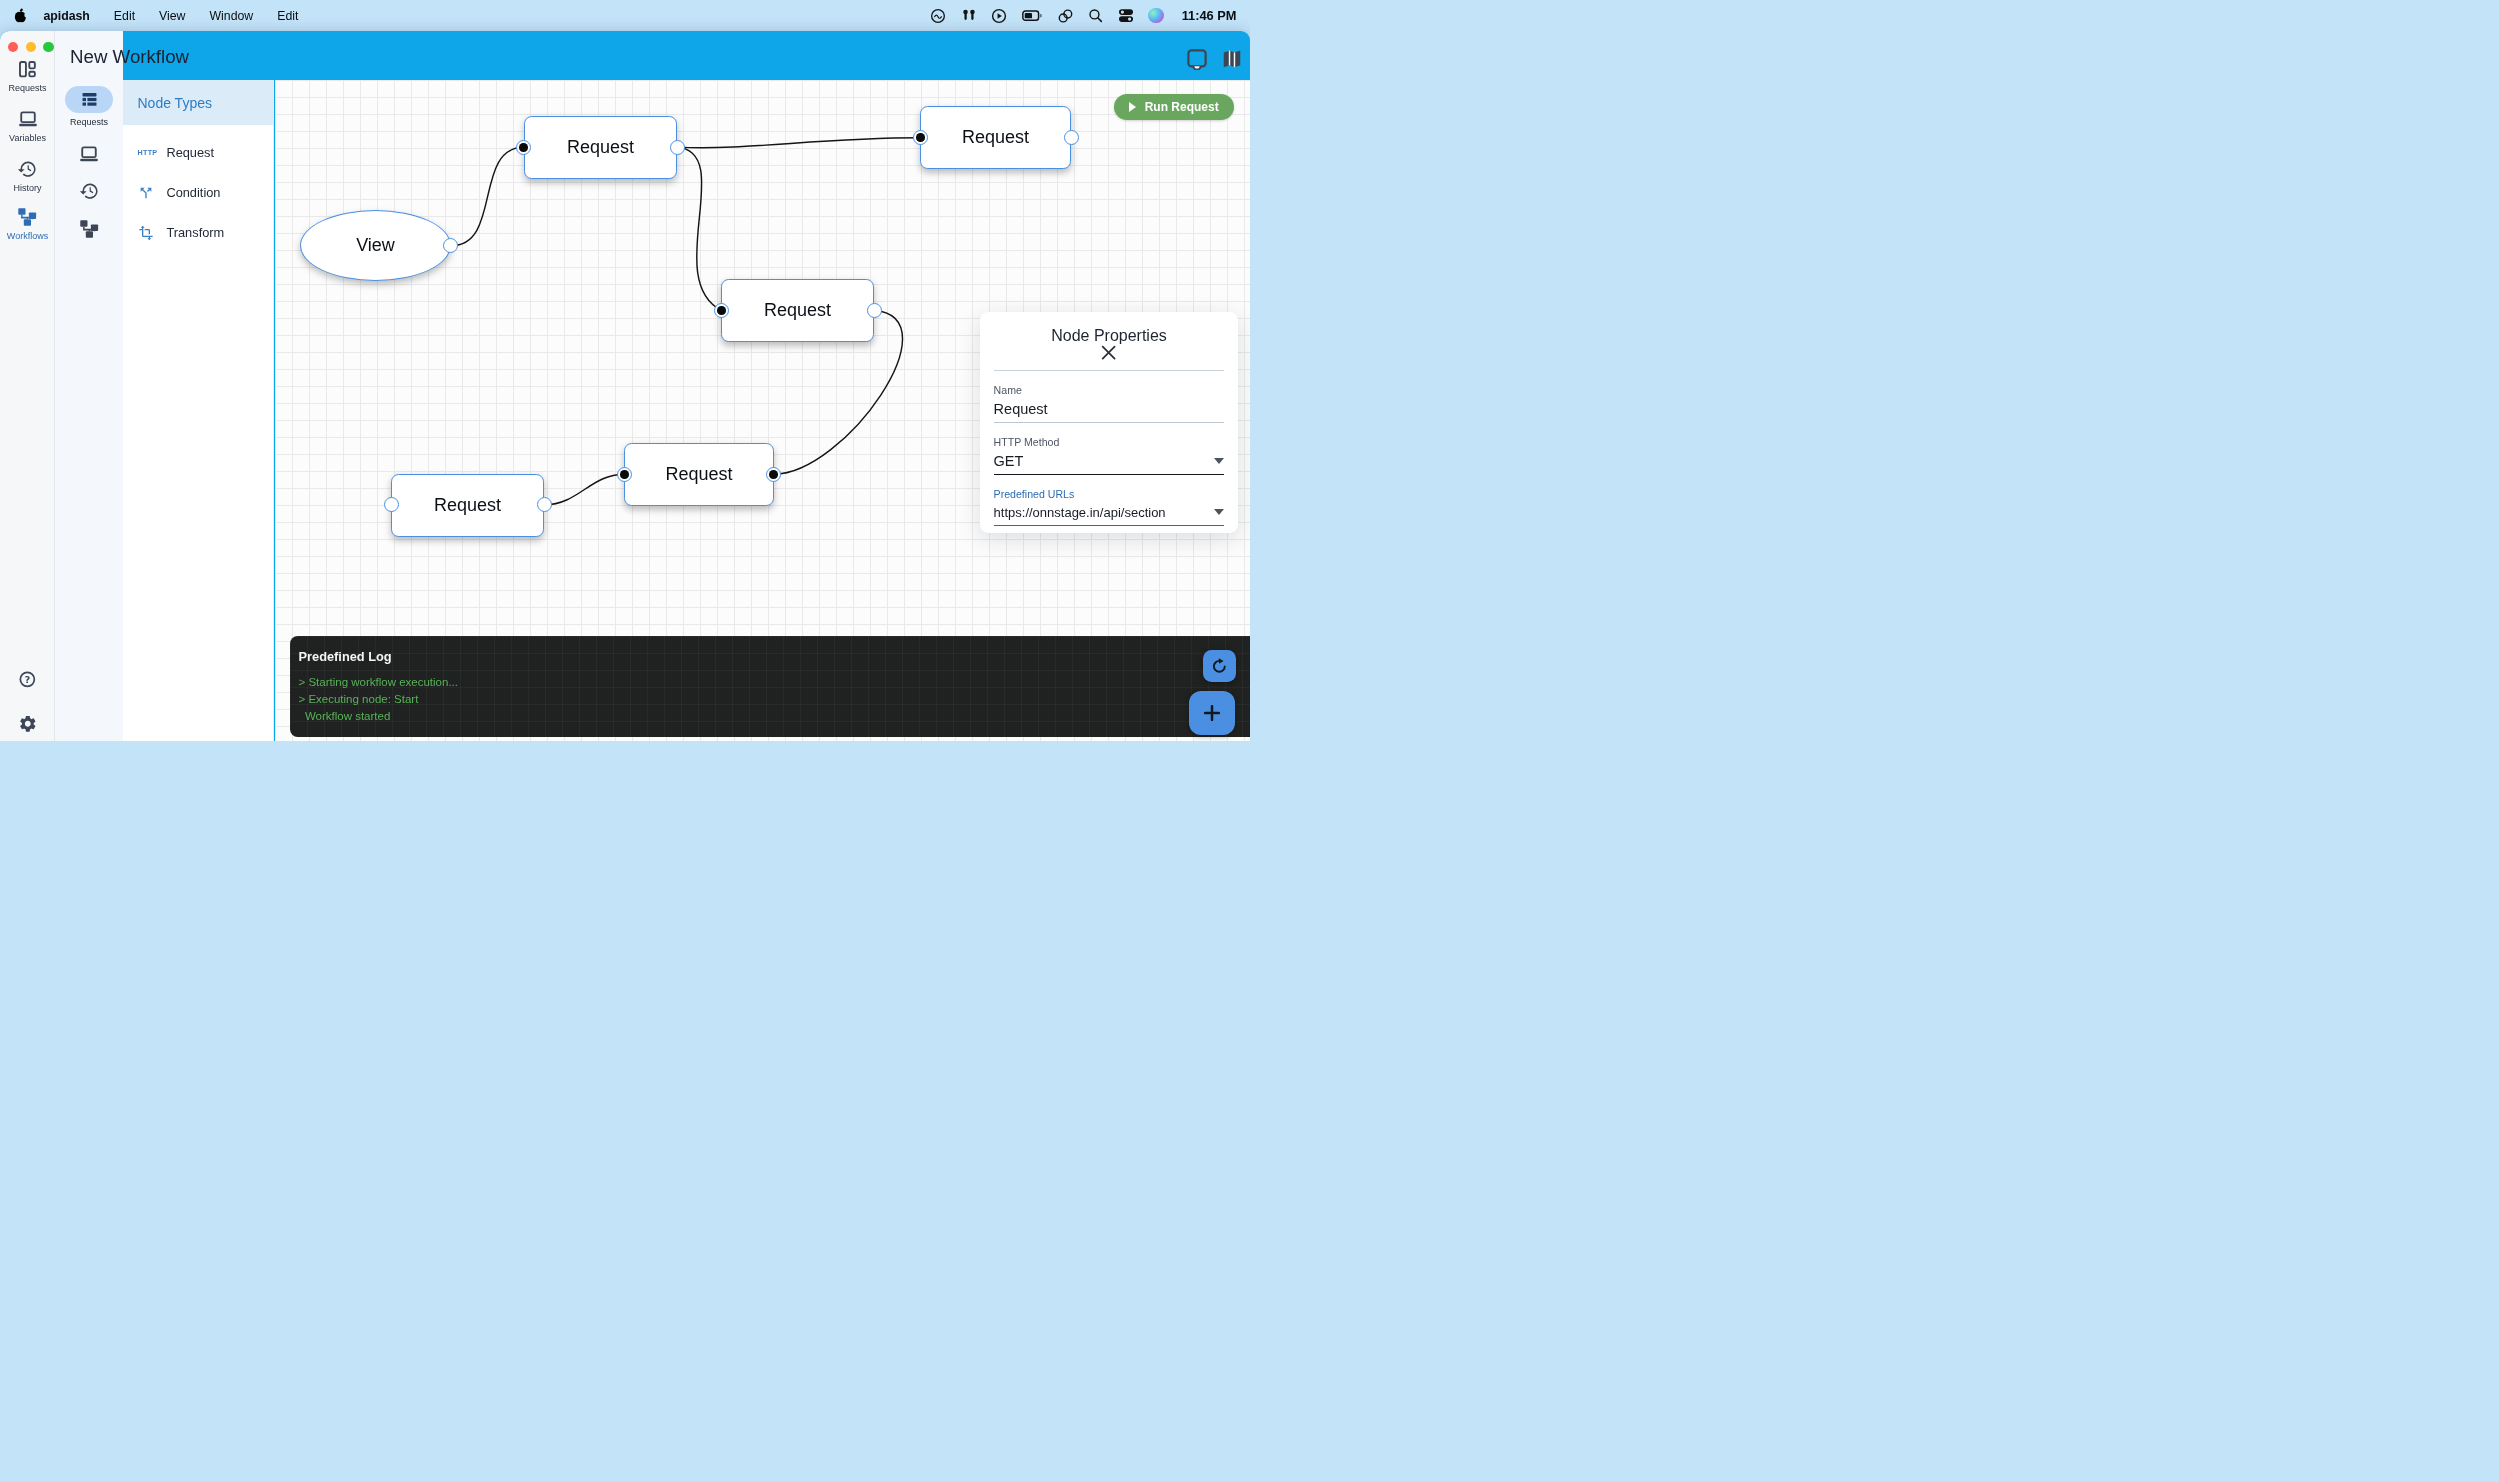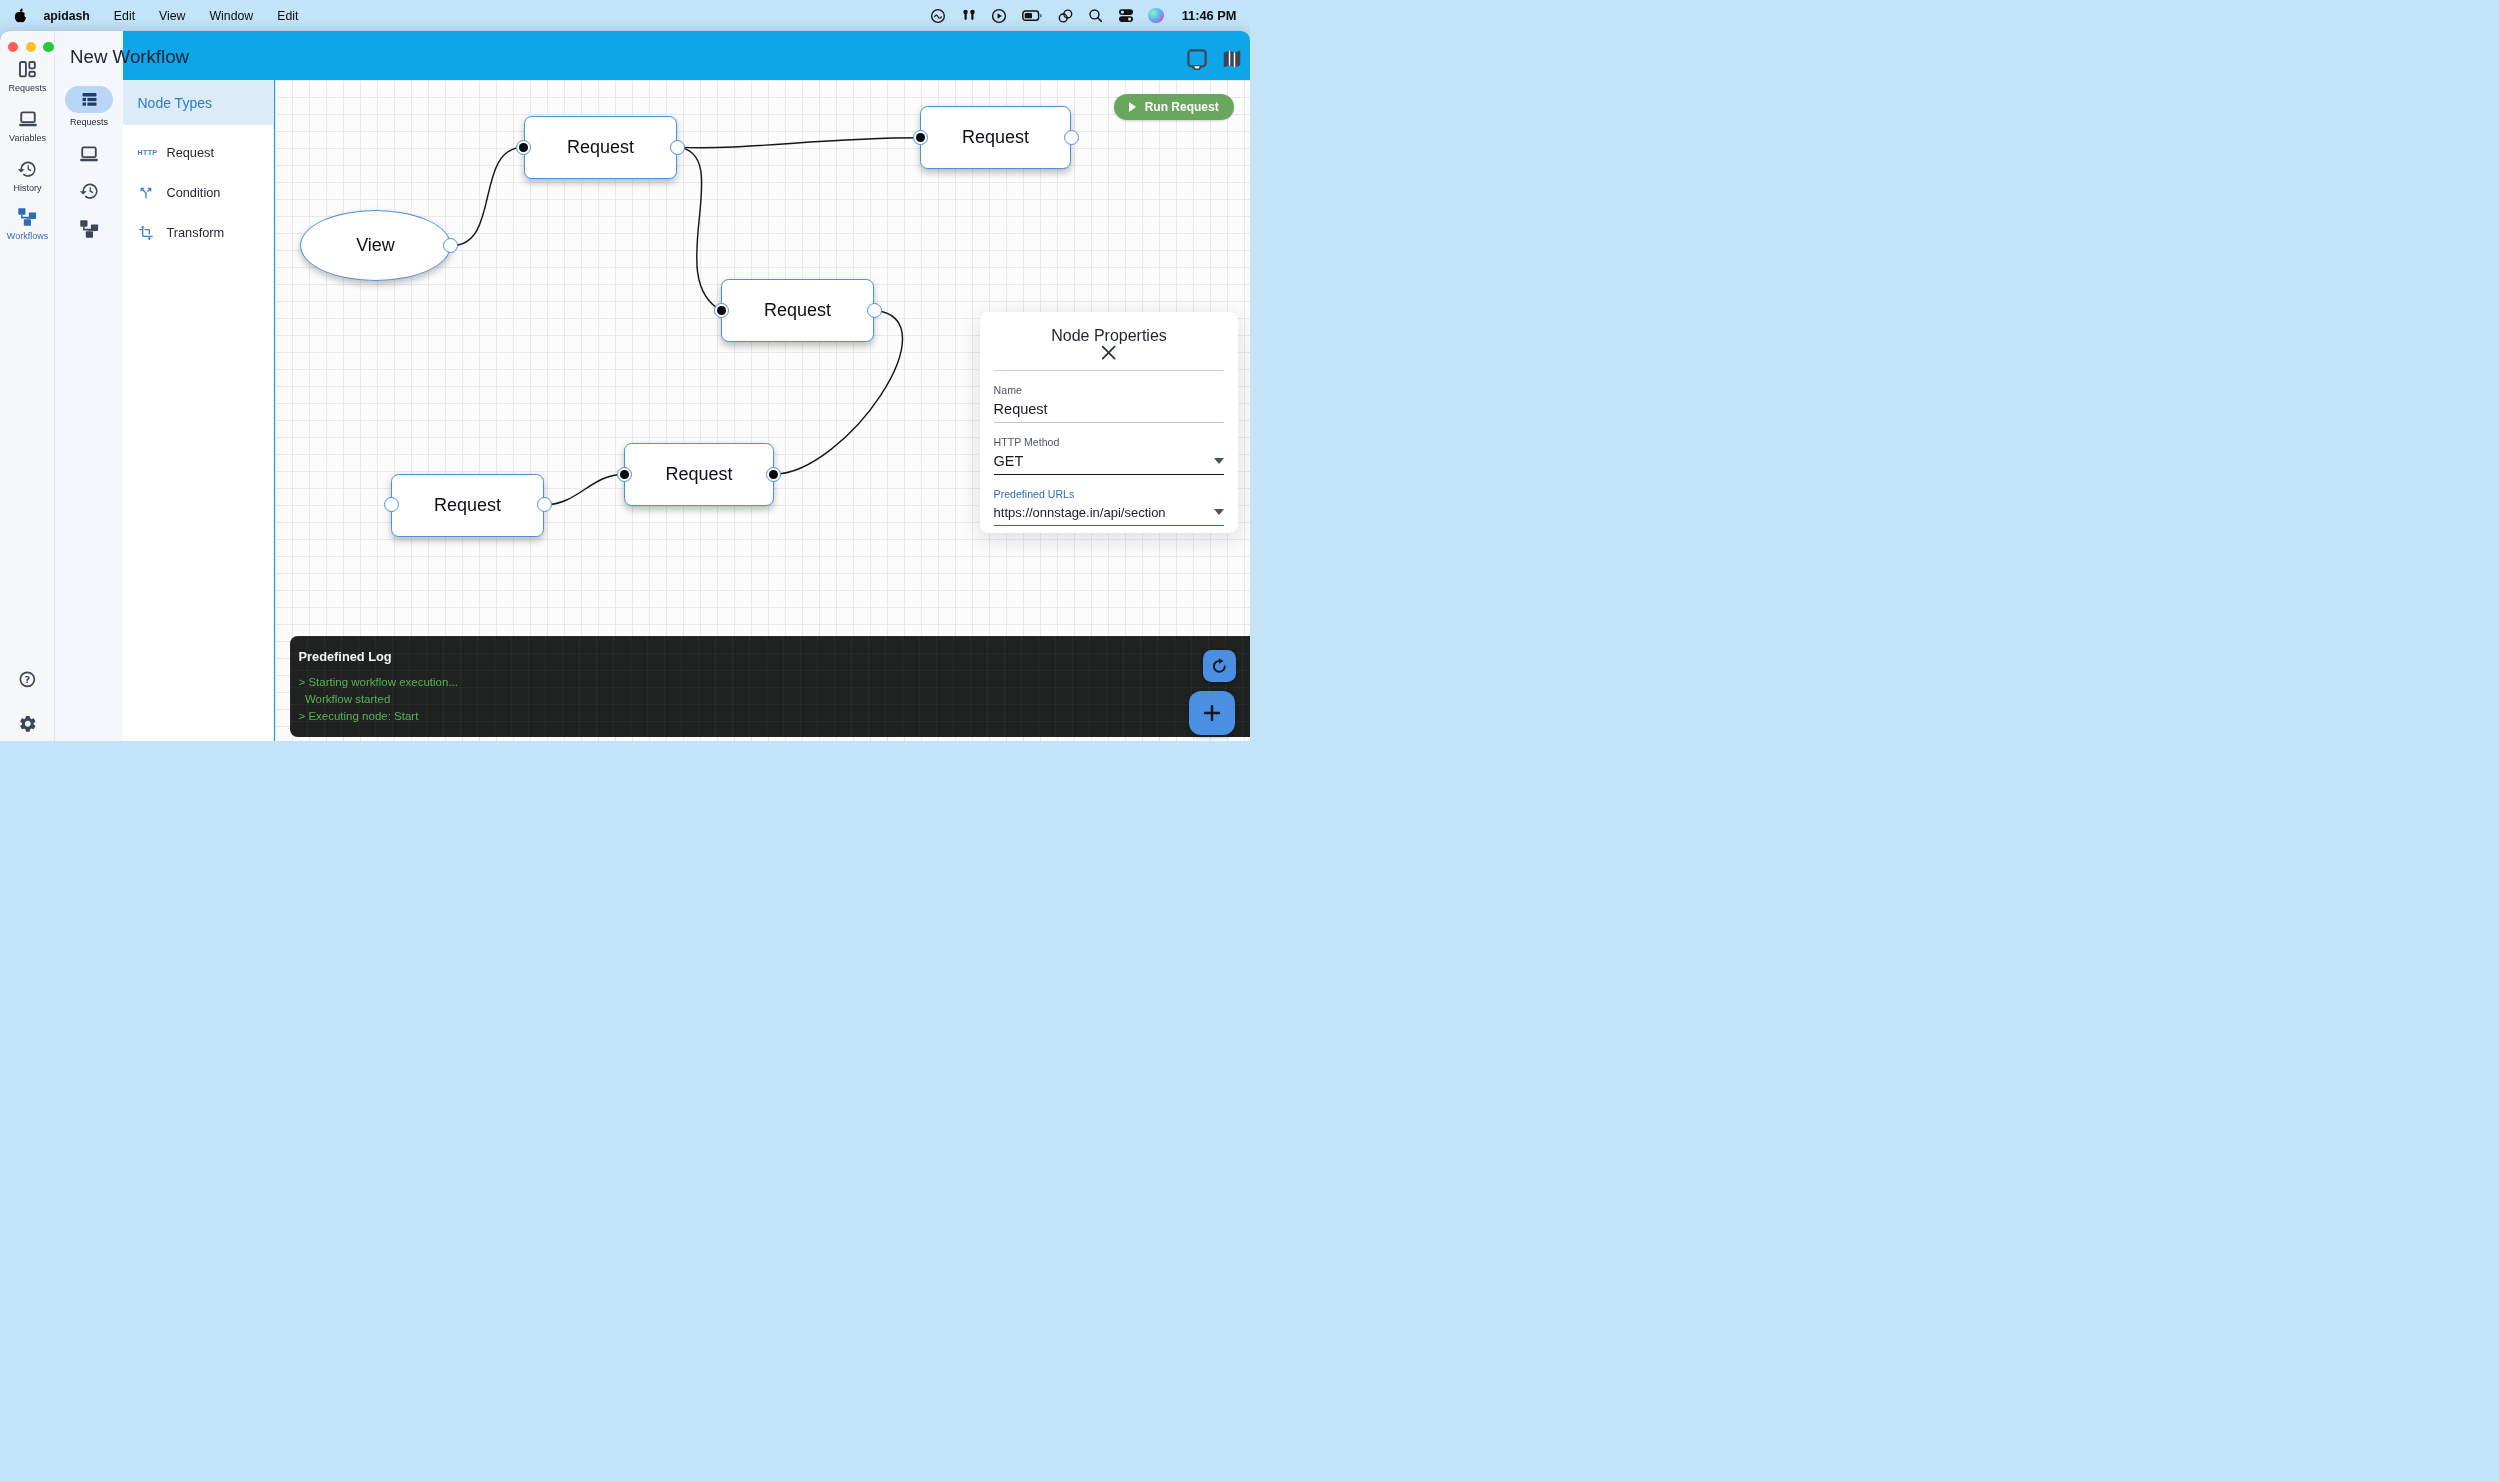--- a/index.html
+++ b/index.html
@@ -426,22 +426,22 @@
         <span>https://onnstage.in/api/section</span>
         <span class="caret"></span>
       </div>
     </div>
   </div>
 
   <div class="log">
     <div class="log-title">Predefined Log</div>
     <div class="log-lines">
       <div class="log-line">&gt; Starting workflow execution...</div>
+      <div class="log-line">&gt; Executing node: Start</div>
       <div class="log-line">  Workflow started</div>
-      <div class="log-line">&gt; Executing node: Start</div>
     </div>
   </div>
 
   <button class="fab refresh">
     <svg width="18.7" height="18.7" viewBox="0 0 24 24">
       <path d="M12 5a7 7 0 1 0 7 7" fill="none" stroke="#101820" stroke-width="2.4" stroke-linecap="round"></path>
       <path d="M11.2 1.6 L17.4 5 L11.8 8.6 z" fill="#101820"></path>
     </svg>
   </button>
   <button class="fab plus">

